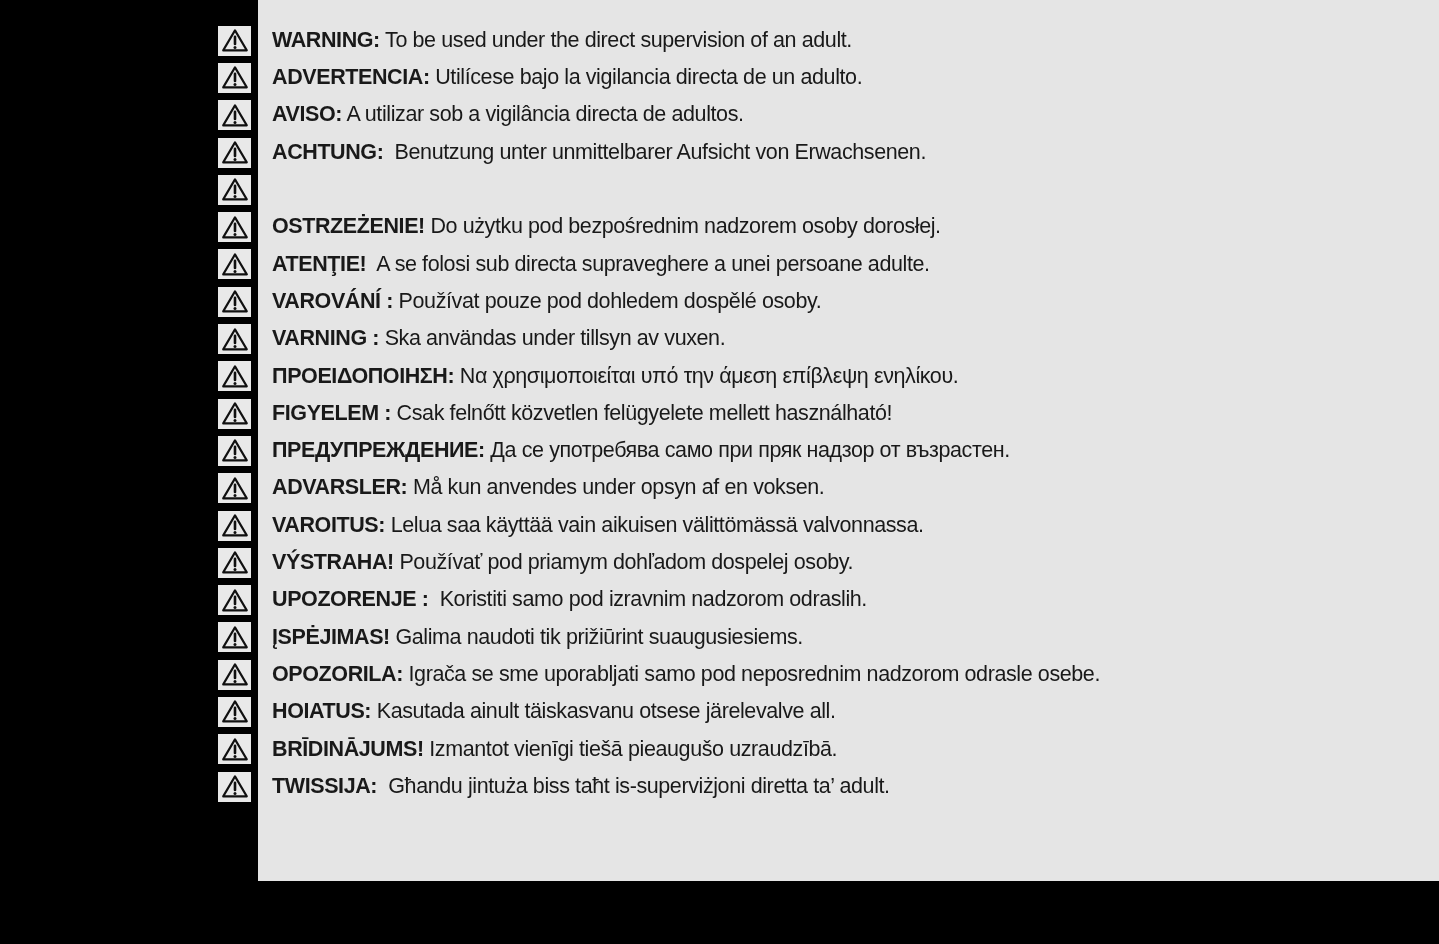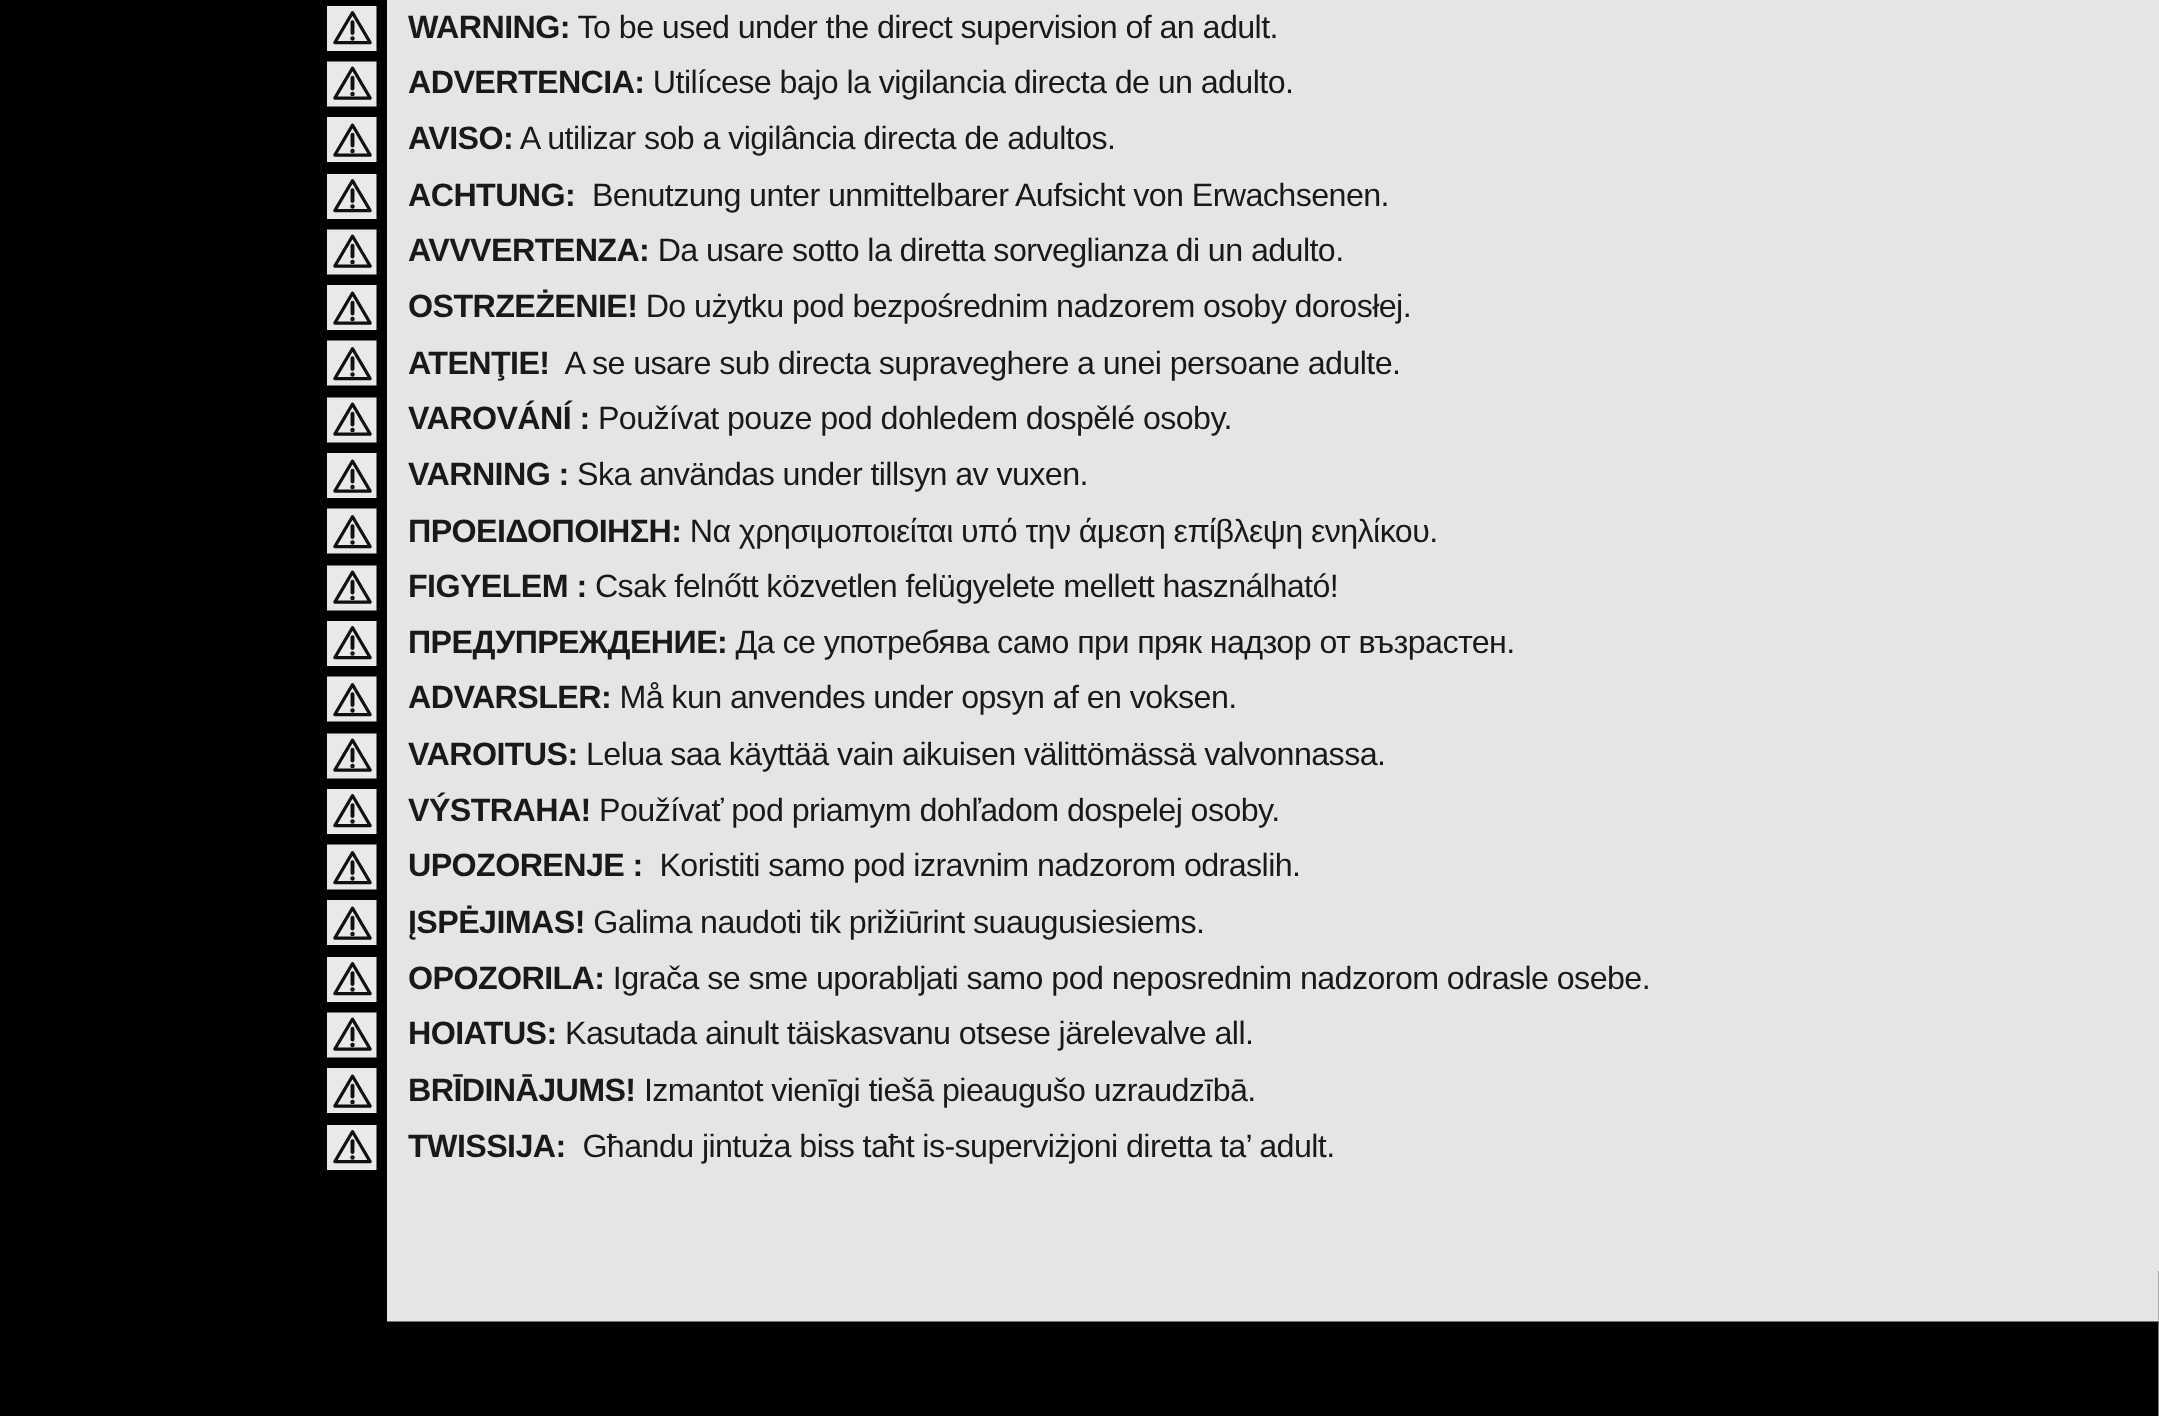--- a/index.html
+++ b/index.html
@@ -20,21 +20,21 @@
     top: 0;
     width: 1181px;
     height: 881px;
     background: #e5e5e5;
   }
   .rows {
     position: absolute;
     left: 0;
     top: 0;
     width: 1439px;
-    padding-top: 0;
+    padding-top: 22px;
   }
   .row {
     height: 37.3px;
     display: flex;
     align-items: center;
   }
   .tile {
     flex: none;
     margin-left: 218px;
     width: 33px;
@@ -109,21 +109,20 @@
 
 
   <div class="row">
     <span class="tile">
       <svg width="28" height="25" viewBox="0 0 28 25" aria-hidden="true">
         <path d="M14 2.4 L25.8 22.4 H2.2 Z" fill="none" stroke="#101010" stroke-width="2.1" stroke-linejoin="round"></path>
         <path d="M14 8.8 L14 16" stroke="#101010" stroke-width="2.6" stroke-linecap="round"></path>
         <circle cx="14" cy="19.6" r="1.5" fill="#101010"></circle>
       </svg>
     </span>
-    <p class="txt"><b>AVVVERTENZA:</b><span> Da usare sotto la diretta sorveglianza di un adulto.</span></p>
   </div>
 
   <div class="row">
     <span class="tile">
       <svg width="28" height="25" viewBox="0 0 28 25" aria-hidden="true">
         <path d="M14 2.4 L25.8 22.4 H2.2 Z" fill="none" stroke="#101010" stroke-width="2.1" stroke-linejoin="round"></path>
         <path d="M14 8.8 L14 16" stroke="#101010" stroke-width="2.6" stroke-linecap="round"></path>
         <circle cx="14" cy="19.6" r="1.5" fill="#101010"></circle>
       </svg>
     </span>
@@ -131,21 +130,21 @@
   </div>
 
   <div class="row">
     <span class="tile">
       <svg width="28" height="25" viewBox="0 0 28 25" aria-hidden="true">
         <path d="M14 2.4 L25.8 22.4 H2.2 Z" fill="none" stroke="#101010" stroke-width="2.1" stroke-linejoin="round"></path>
         <path d="M14 8.8 L14 16" stroke="#101010" stroke-width="2.6" stroke-linecap="round"></path>
         <circle cx="14" cy="19.6" r="1.5" fill="#101010"></circle>
       </svg>
     </span>
-    <p class="txt"><b>ATENŢIE!</b><span>  A se usare sub directa supraveghere a unei persoane adulte.</span></p>
+    <p class="txt"><b>ATENŢIE!</b><span>  A se folosi sub directa supraveghere a unei persoane adulte.</span></p>
   </div>
 
   <div class="row">
     <span class="tile">
       <svg width="28" height="25" viewBox="0 0 28 25" aria-hidden="true">
         <path d="M14 2.4 L25.8 22.4 H2.2 Z" fill="none" stroke="#101010" stroke-width="2.1" stroke-linejoin="round"></path>
         <path d="M14 8.8 L14 16" stroke="#101010" stroke-width="2.6" stroke-linecap="round"></path>
         <circle cx="14" cy="19.6" r="1.5" fill="#101010"></circle>
       </svg>
     </span>

